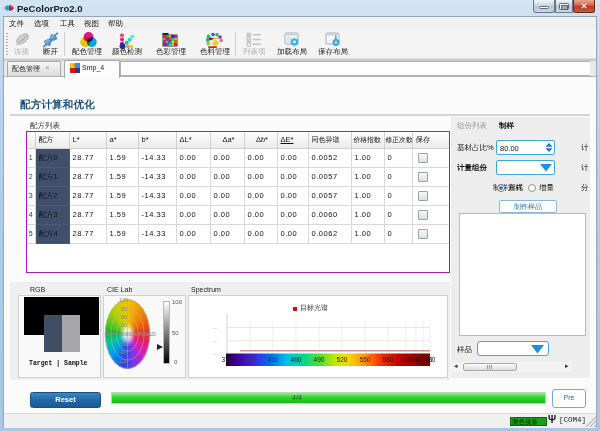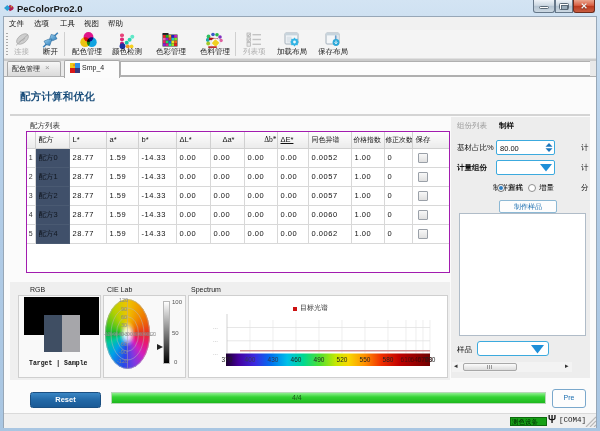--- a/index.html
+++ b/index.html
@@ -171,21 +171,21 @@
   <rect x="0" y="0" width="5" height="5" fill="#f0c818"></rect>
   <rect x="3.2" y="1.2" width="2" height="2" fill="#e88818"></rect>
   <rect x="5" y="0" width="5" height="5" fill="#3090e8"></rect>
   <rect x="0" y="5" width="5" height="5" fill="#d81818"></rect>
   <rect x="5" y="5" width="5" height="5" fill="#383878"></rect>
 </svg>
 <div class="t" style="left:82px;top:64px;font-size:7px;color:#222;z-index:6;">Smp_4</div>
 
 <div class="abs" style="left:4px;top:76px;width:592px;height:337px;background:#fbfbfb;border-top:1px solid #b0b0b0;box-sizing:border-box;"></div>
 
-<div class="t" style="left:20px;top:90px;font-size:10.5px;font-weight:bold;color:#1c4f7c;letter-spacing:0.2px;">配方计算和优化</div>
+<div class="t" style="left:20px;top:98px;font-size:10.5px;font-weight:bold;color:#1c4f7c;letter-spacing:0.2px;">配方计算和优化</div>
 <div class="abs" style="left:10px;top:114px;width:580px;height:1.5px;background:#d4d4d4;"></div>
 
 <div class="abs" style="left:451px;top:117px;width:139px;height:261px;background:#ededed;"></div>
 
 <div class="t" style="left:457px;top:121px;font-size:7.5px;color:#9a9a9a;">组份列表</div>
 <div class="t" style="left:499px;top:121px;font-size:7.5px;font-weight:bold;color:#111;">制样</div>
 
 <div class="t" style="left:457px;top:143px;font-size:7.5px;color:#111;">基材占比%</div>
 <div class="abs" style="left:496px;top:140px;width:59px;height:15px;background:#fff;border:1px solid #3caade;border-radius:2px;box-sizing:border-box;"></div>
 <div class="t" style="left:500px;top:144px;font-size:7.5px;color:#111;">80.00</div>
@@ -247,21 +247,21 @@
       </colgroup>
 <tbody>
         <tr style="height:16px;">
  <th style="background:linear-gradient(#fdfdfd,#ebebeb);border:1px solid #d0d0d0;border-top:none;border-left:none;"></th>
  <th style="background:linear-gradient(#fdfdfd,#ebebeb);border:1px solid #d0d0d0;border-top:none;font-weight:normal;text-align:left;padding:0 0 0 3px;">配方</th>
  <th style="background:linear-gradient(#fdfdfd,#ebebeb);border:1px solid #d0d0d0;border-top:none;font-weight:normal;text-align:left;padding:0 0 0 3px;">L*</th>
  <th style="background:linear-gradient(#fdfdfd,#ebebeb);border:1px solid #d0d0d0;border-top:none;font-weight:normal;text-align:left;padding:0 0 0 3px;">a*</th>
  <th style="background:linear-gradient(#fdfdfd,#ebebeb);border:1px solid #d0d0d0;border-top:none;font-weight:normal;text-align:left;padding:0 0 0 3px;">b*</th>
  <th style="background:linear-gradient(#fdfdfd,#ebebeb);border:1px solid #d0d0d0;border-top:none;font-weight:normal;text-align:left;padding:0 0 0 3px;">ΔL*</th>
  <th style="background:linear-gradient(#fdfdfd,#ebebeb);border:1px solid #d0d0d0;border-top:none;font-weight:normal;text-align:center;padding:0 0 0 3px;">Δa*</th>
- <th style="background:linear-gradient(#fdfdfd,#ebebeb);border:1px solid #d0d0d0;border-top:none;font-weight:normal;text-align:right;padding:0 0 0 3px;font-family:Liberation Serif, serif;">Δb*</th>
+ <th style="background:linear-gradient(#fdfdfd,#ebebeb);border:1px solid #d0d0d0;border-top:none;font-weight:normal;text-align:center;padding:0 0 0 3px;">Δb*</th>
  <th style="background:linear-gradient(#fdfdfd,#ebebeb);border:1px solid #d0d0d0;border-top:none;font-weight:normal;text-align:left;padding:0 0 0 3px;text-decoration:underline;">ΔE*</th>
  <th style="background:linear-gradient(#fdfdfd,#ebebeb);border:1px solid #d0d0d0;border-top:none;font-weight:normal;text-align:left;padding:0 0 0 3px;font-size:7px;">同色异谱</th>
  <th style="background:linear-gradient(#fdfdfd,#ebebeb);border:1px solid #d0d0d0;border-top:none;font-weight:normal;text-align:left;padding:0 0 0 2px;font-size:6.8px;">价格指数</th>
  <th style="background:linear-gradient(#fdfdfd,#ebebeb);border:1px solid #d0d0d0;border-top:none;font-weight:normal;text-align:left;padding:0 0 0 1px;font-size:6.8px;">修正次数</th>
  <th style="background:linear-gradient(#fdfdfd,#ebebeb);border:1px solid #d0d0d0;border-top:none;border-right:none;font-weight:normal;text-align:left;padding:0 0 0 3px;">保存</th>
 </tr>
 <tr style="height:19px;">
           <td class="rn">1</td>
           <td class="pf">配方0</td>
           <td class="d">28.77</td>

